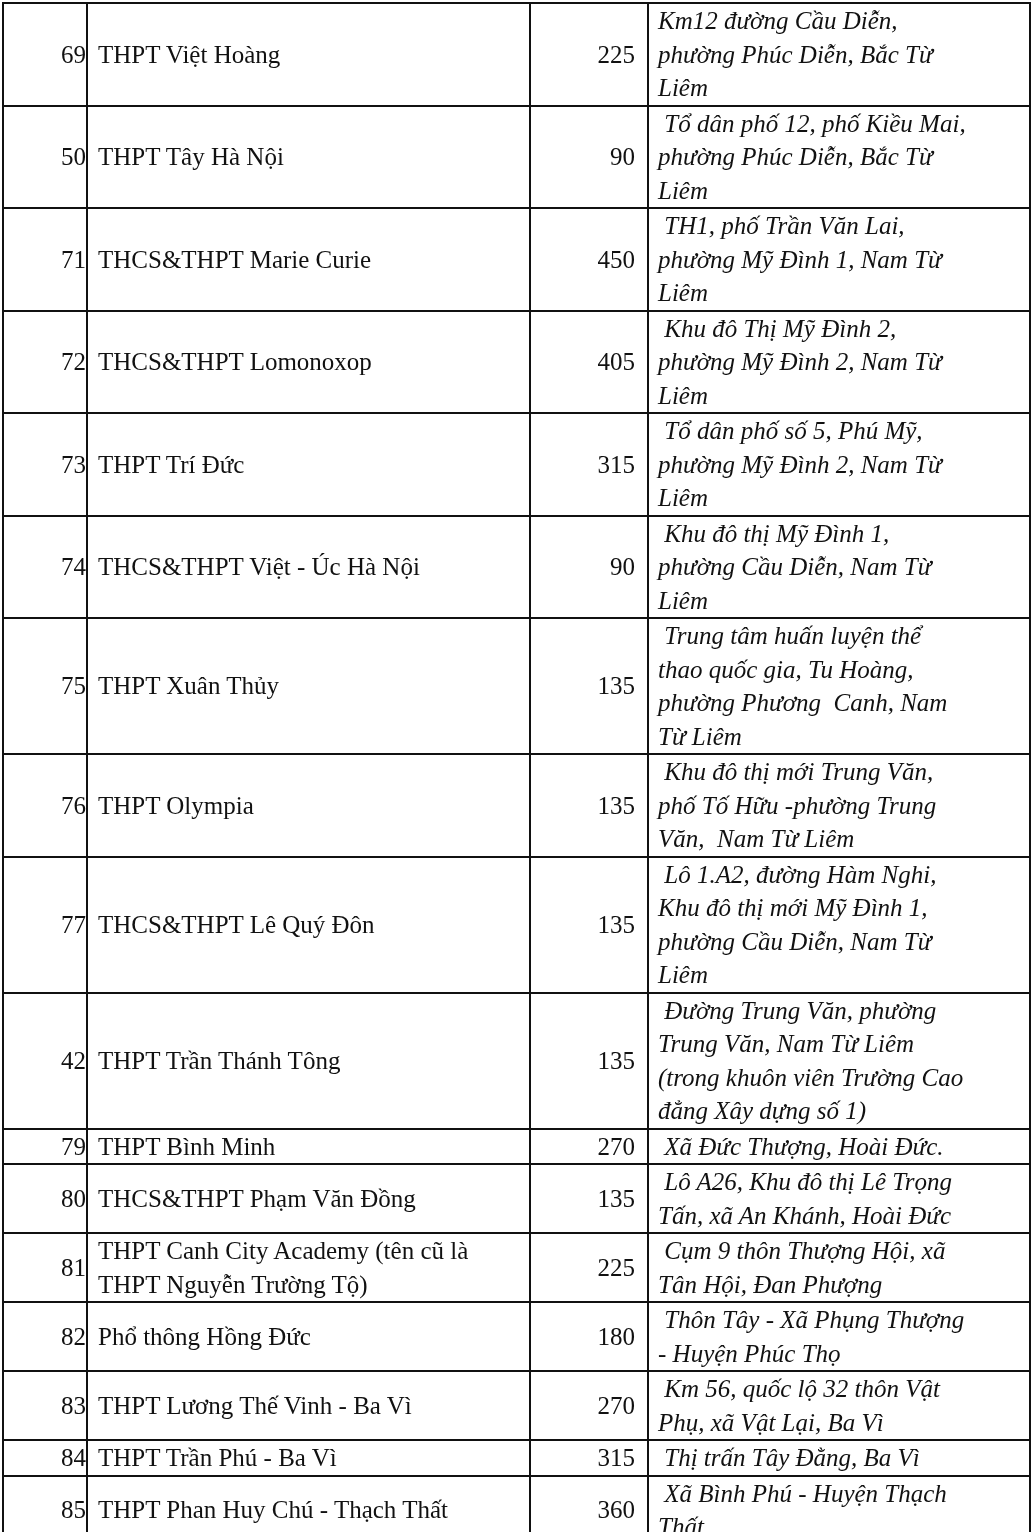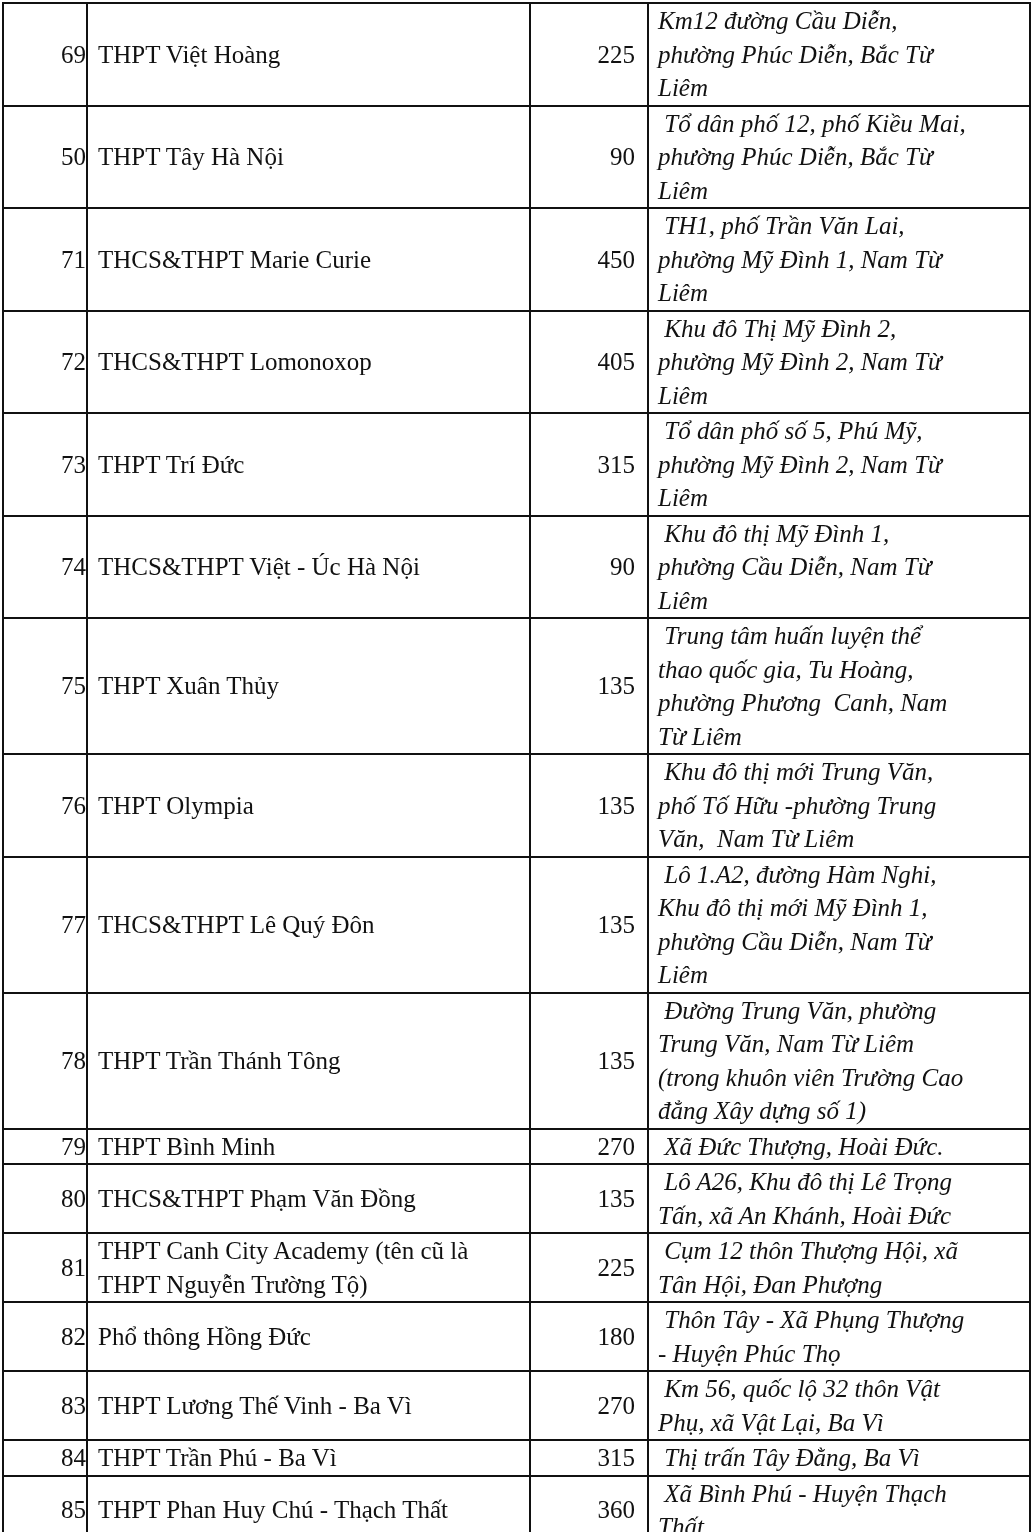--- a/index.html
+++ b/index.html
@@ -199,21 +199,21 @@
     <td class="col-addr">
       <span class="addr-text"> Lô 1.A2, đường Hàm Nghi,
 Khu đô thị mới Mỹ Đình 1,
 phường Cầu Diễn, Nam Từ
 Liêm</span>
     </td>
   </tr>
 
   <tr style="height: 136px;">
     <td class="col-stt">
-      <span class="cell-text">78</span>
+      <span class="cell-text">42</span>
     </td>
     <td class="col-name">
       <span class="cell-text addr-text" style="font-style:normal">THPT Trần Thánh Tông</span>
     </td>
     <td class="col-qty">
       <span class="cell-text">135</span>
     </td>
     <td class="col-addr">
       <span class="addr-text"> Đường Trung Văn, phường
 Trung Văn, Nam Từ Liêm
@@ -258,21 +258,21 @@
       <span class="cell-text">81</span>
     </td>
     <td class="col-name">
       <span class="cell-text addr-text" style="font-style:normal">THPT Canh City Academy (tên cũ là
 THPT Nguyễn Trường Tộ)</span>
     </td>
     <td class="col-qty">
       <span class="cell-text">225</span>
     </td>
     <td class="col-addr">
-      <span class="addr-text"> Cụm 12 thôn Thượng Hội, xã
+      <span class="addr-text"> Cụm 9 thôn Thượng Hội, xã
 Tân Hội, Đan Phượng</span>
     </td>
   </tr>
 
   <tr style="height: 68px; margin-left: 24px;">
     <td class="col-stt">
       <span class="cell-text">82</span>
     </td>
     <td class="col-name">
       <span class="cell-text addr-text" style="font-style:normal">Phổ thông Hồng Đức</span>

